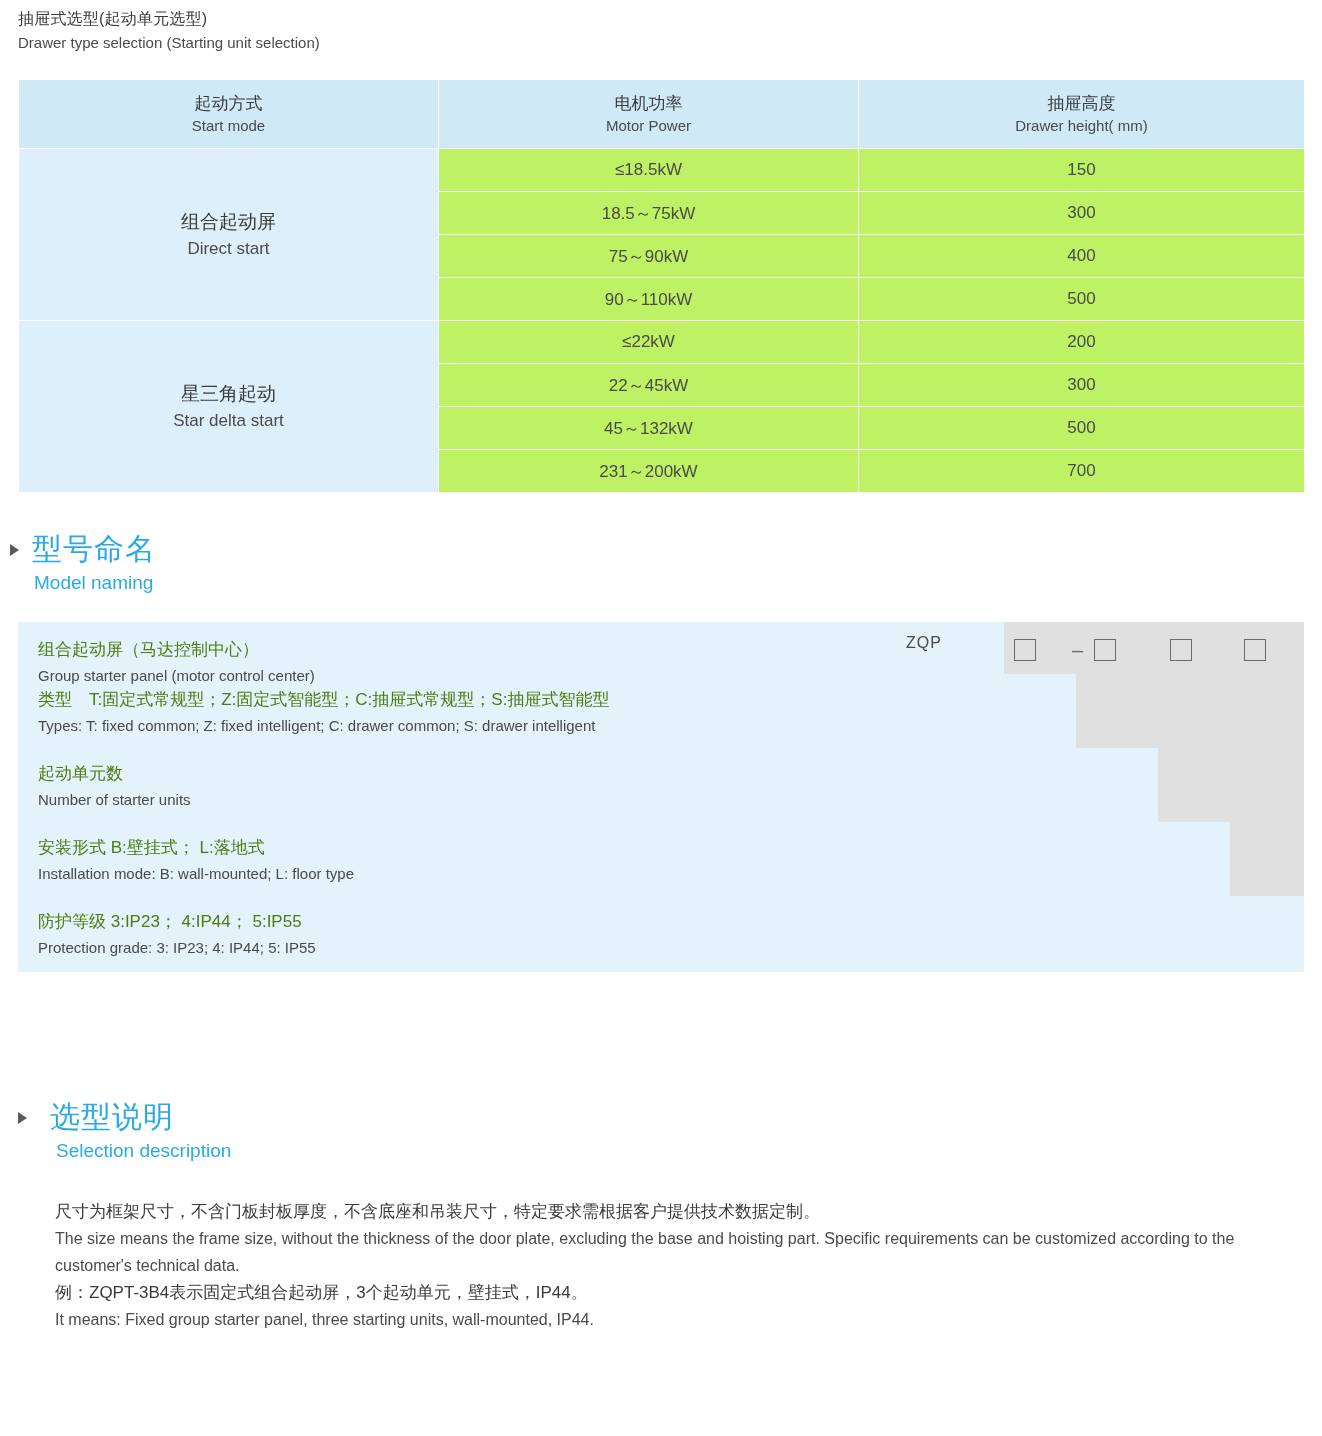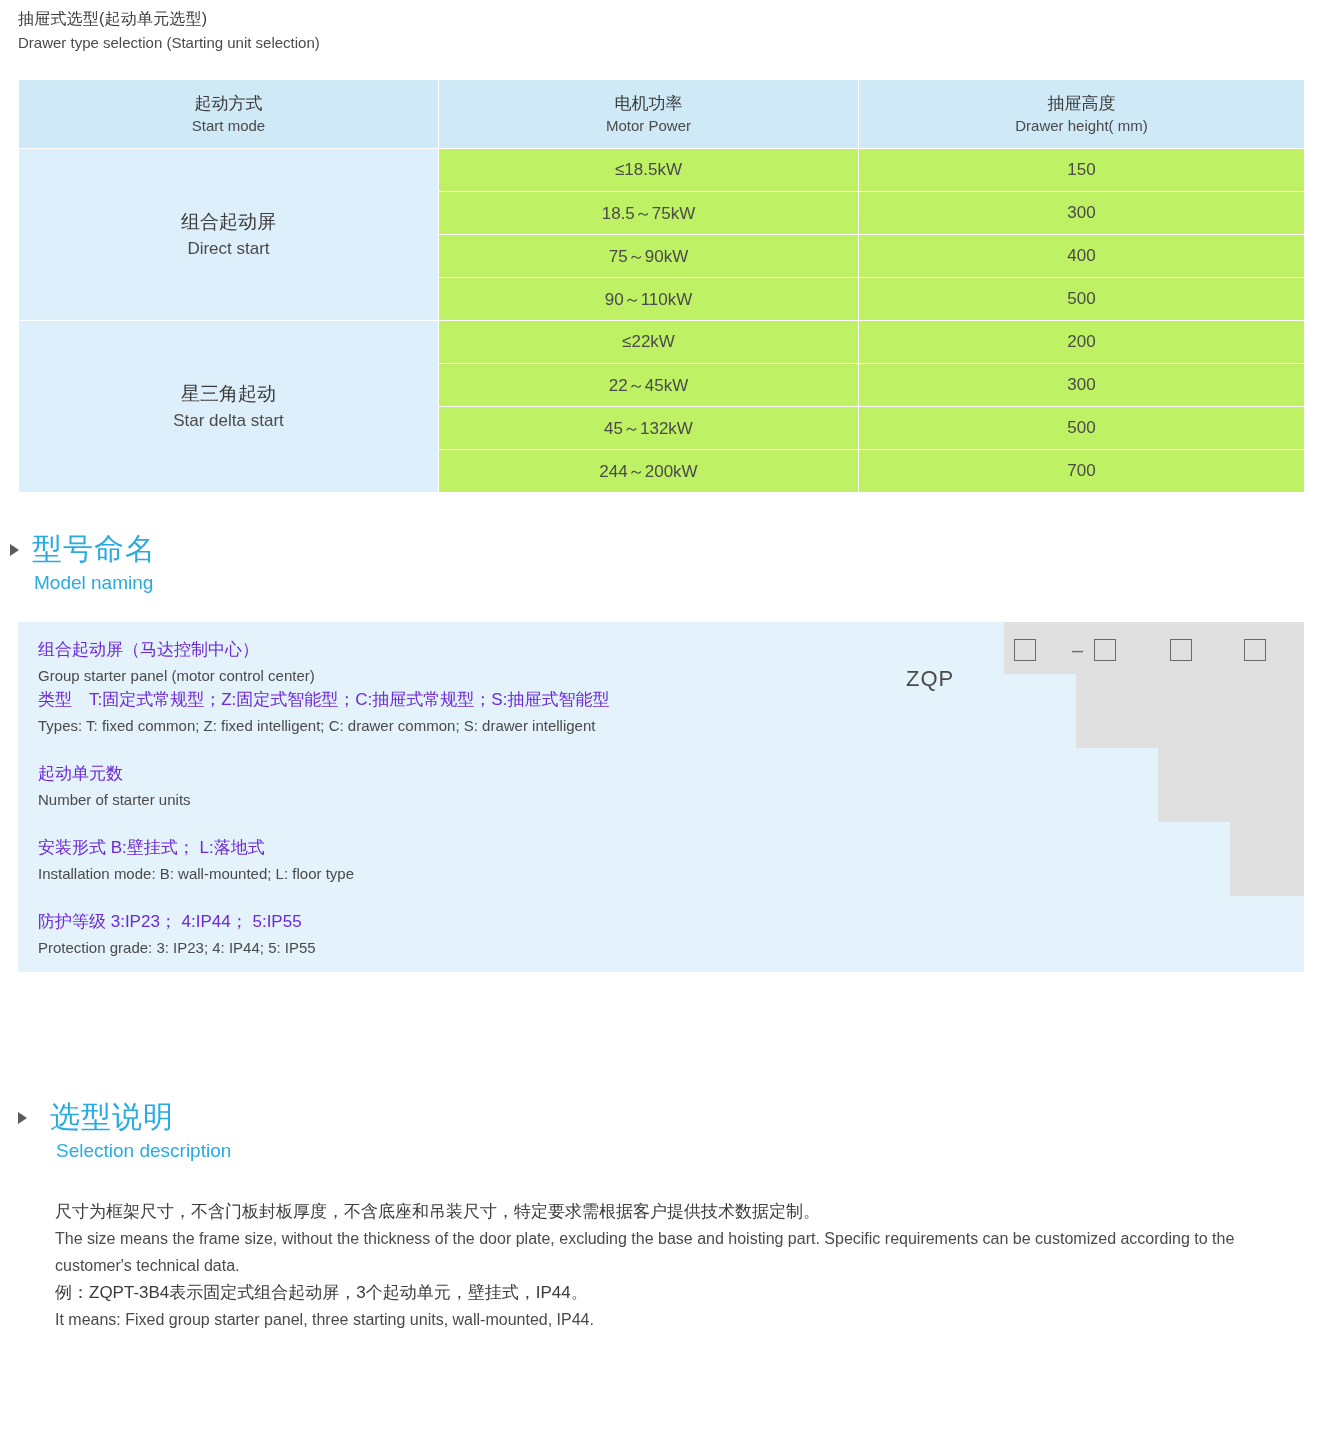--- a/index.html
+++ b/index.html
@@ -123,21 +123,21 @@
     width: 1286px;
     background: #e3f2fb;
   }
   .naming-row {
     position: relative;
     box-sizing: border-box;
     padding: 12px 16px 14px 20px;
   }
   .naming-row .cn {
     font-size: 17px;
-    color: #6d28d9;
+    color: #4d7c0f;
     line-height: 27px;
   }
   .naming-row .en {
     font-size: 15px;
     color: #4a4a4a;
     line-height: 25px;
   }
   
   .tail {
     position: absolute;
@@ -151,22 +151,22 @@
   #row1 .tail { left: 1058px; right: 0; }
   #row2 { height: 74px; }
   #row2 .tail { left: 1140px; right: 0; }
   #row3 { height: 74px; }
   #row3 .tail { left: 1212px; right: 0; }
   #row4 { height: 76px; }
 
   .zqp-code {
     position: absolute;
     left: 906px;
-    top: 666px;
-    font-size: 22px;
+    top: 634px;
+    font-size: 16px;
     color: #4a4a4a;
     letter-spacing: 1px;
   }
   .box {
     position: absolute;
     width: 20px;
     height: 20px;
     border: 1px solid #6b6b6b;
     background: transparent;
   }
@@ -268,21 +268,21 @@
       </tr>
       <tr>
         <td>22～45kW</td>
         <td>300</td>
       </tr>
       <tr>
         <td>45～132kW</td>
         <td>500</td>
       </tr>
       <tr>
-        <td>244～200kW</td>
+        <td>231～200kW</td>
         <td>700</td>
       </tr>
     </tbody>
   </table>
 
   <div class="section-head" id="model-naming-head">
     <span class="arrow"></span>
     <div class="cn">型号命名</div>
     <div class="en">Model naming</div>
   </div>

